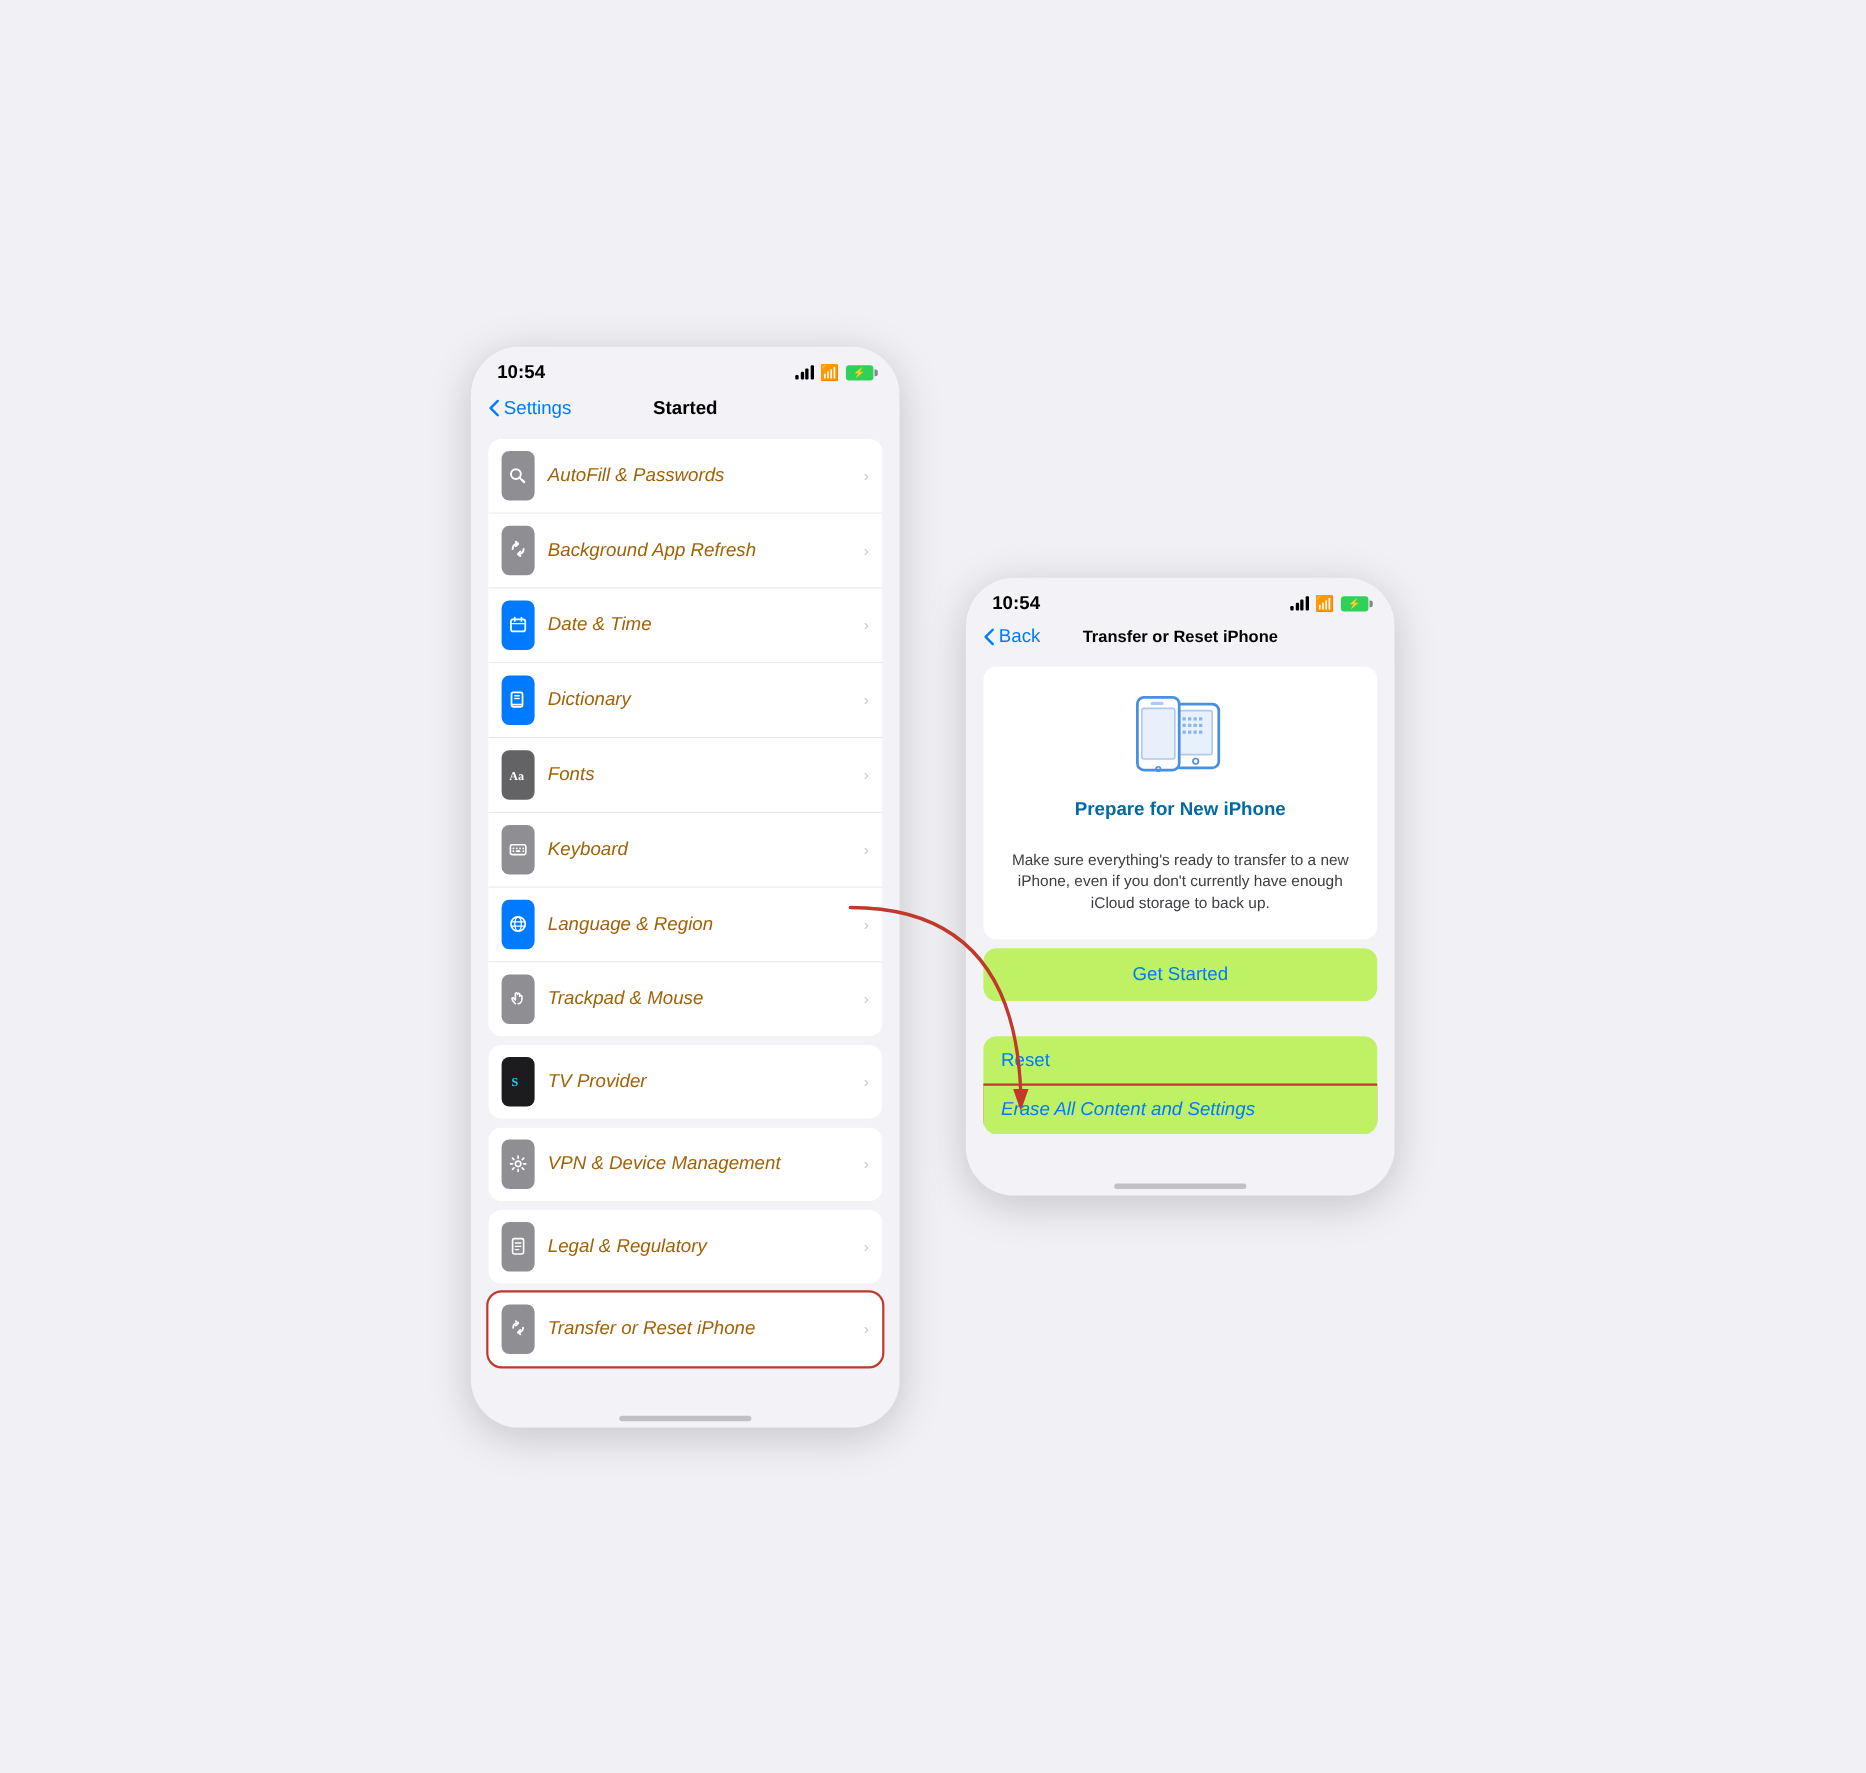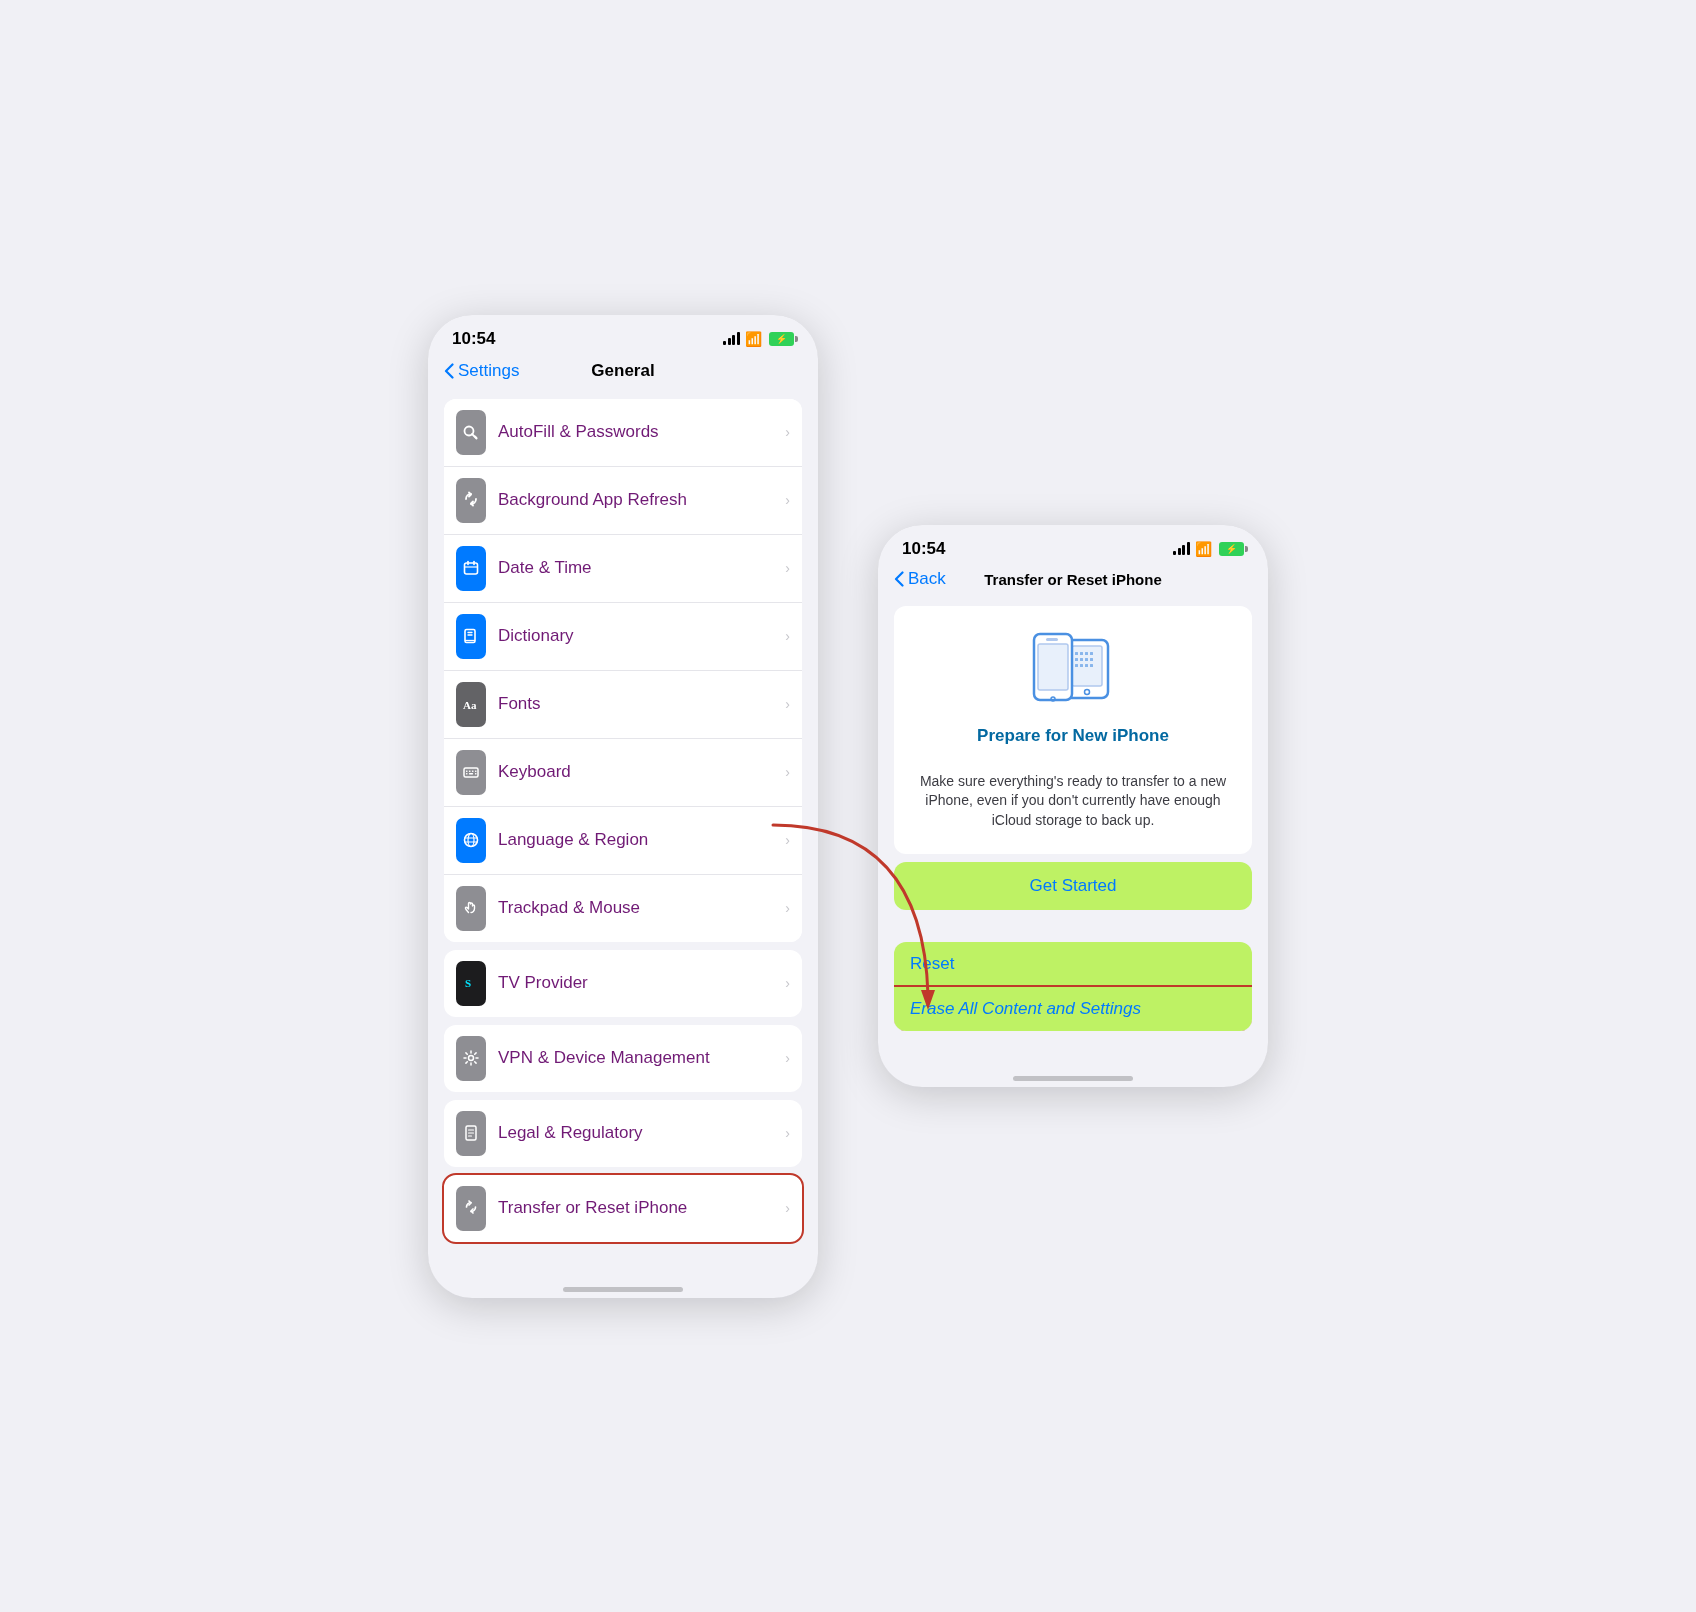--- a/index.html
+++ b/index.html
@@ -122,21 +122,22 @@
       height: 45px;
       border-radius: 7px;
       display: flex;
       align-items: center;
       justify-content: center;
       flex-shrink: 0;
     }
     .item-label {
       flex: 1;
       font-size: 17px;
-      color: #701a75;
+      color: #a16207;
+      font-style: italic;
     }
     .item-chevron {
       color: #c7c7cc;
       font-size: 14px;
     }
     .home-indicator {
       height: 28px;
       display: flex;
       align-items: flex-end;
       justify-content: center;
@@ -251,21 +252,21 @@
       </div>
     </div>
 
     <div class="nav-bar">
       <div class="nav-back">
         <svg viewBox="0 0 10 16" fill="none" xmlns="http://www.w3.org/2000/svg">
           <path d="M8.5 1.5L2 8L8.5 14.5" stroke="#007aff" stroke-width="2.2" stroke-linecap="round" stroke-linejoin="round"></path>
         </svg>
         <span>Settings</span>
       </div>
-      <span class="nav-title">General</span>
+      <span class="nav-title">Started</span>
     </div>
 
     <div class="phone-content">
 
       <div class="settings-group">
 
         <div class="settings-item">
           <div class="item-icon bg-gray">
             <svg width="18" height="18" viewBox="0 0 18 18" fill="none">
               <circle cx="7" cy="8" r="4.5" stroke="white" stroke-width="1.8"></circle>

